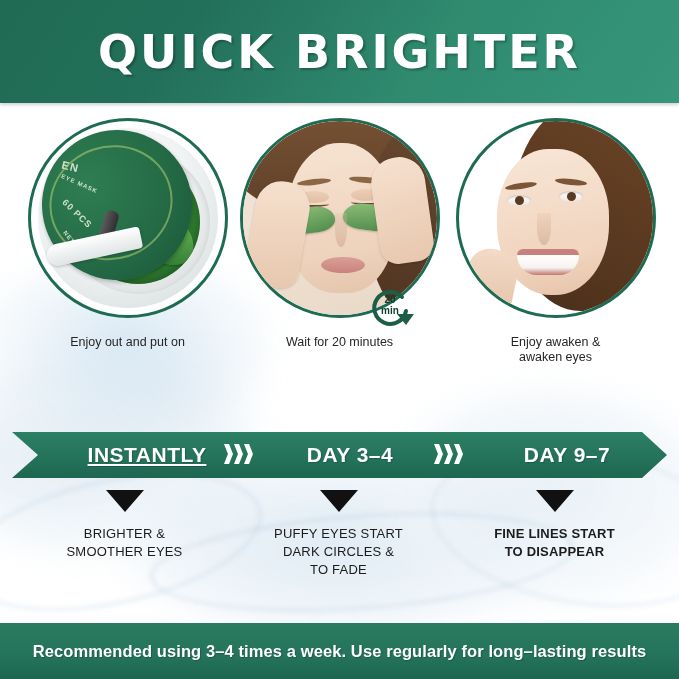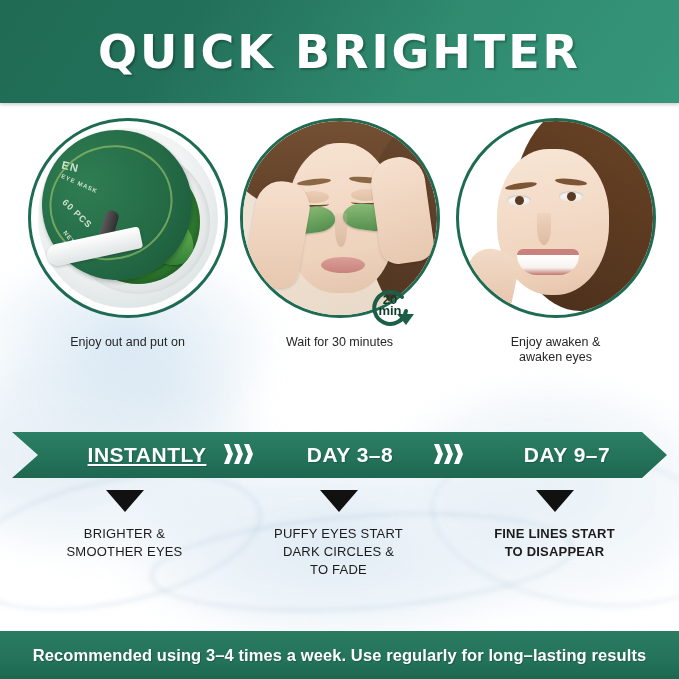--- a/index.html
+++ b/index.html
@@ -115,21 +115,21 @@
     background:linear-gradient(170deg,#f6e1cf,#e7c7ae);box-shadow:0 1px 3px rgba(0,0,0,.16);}
   .hand-l{left:8px;top:60px;transform:rotate(10deg);}
   .hand-r{left:132px;top:36px;transform:rotate(-8deg);}
 
   .timer{
     position:absolute;left:362px;top:281px;width:56px;height:56px;
   }
   .timer svg{display:block;}
   .timer-txt{
     position:absolute;left:0;top:13px;width:56px;text-align:center;
-    font-size:13px;font-weight:bold;color:#0f3d2c;line-height:11px;
+    font-size:10px;font-weight:bold;color:#0f3d2c;line-height:11px;
     font-family:"Liberation Sans",sans-serif;
   }
 
   
   .f3-bg{position:absolute;inset:0;background:linear-gradient(150deg,#f0f3f5 0%,#e6ece f 40%,#dfe7ea 100%);}
   .f3-hair{position:absolute;right:-10px;top:-20px;width:150px;height:210px;border-radius:50% 50% 45% 45%;
     background:linear-gradient(210deg,#6d4526,#4a2f1b);}
   .f3-face{position:absolute;left:38px;top:28px;width:112px;height:146px;border-radius:46% 46% 48% 48%;
     background:linear-gradient(168deg,#f8e6d6 0%,#f0d4be 72%,#e6c2a9 100%);}
   .f3-brow{position:absolute;width:32px;height:6px;border-radius:50%;background:#7c5536;}
@@ -176,21 +176,21 @@
   .results{position:absolute;left:0;top:490px;width:679px;height:120px;}
   .result{position:absolute;top:0;width:215px;text-align:center;}
   .r-1{left:17px;} .r-2{left:231px;} .r-3{left:447px;font-weight:bold;}
   .tri{width:0;height:0;margin:0 auto;border-left:19px solid transparent;border-right:19px solid transparent;
     border-top:22px solid #111111;}
   .result-text{margin-top:13px;font-size:13px;color:#1c1c1c;line-height:18px;letter-spacing:.2px;
     font-family:"Liberation Sans",sans-serif;}
 
   
   .footer{
-    position:absolute;left:0;bottom:0;width:679px;height:48px;
+    position:absolute;left:0;bottom:0;width:679px;height:56px;
     background:linear-gradient(180deg,#2a7c61 0%,#24735a 60%,#1d6650 100%);
     display:flex;align-items:center;justify-content:center;
   }
   .footer-text{
     color:#ffffff;font-size:16.5px;font-weight:bold;white-space:nowrap;letter-spacing:.1px;
     font-family:"Liberation Sans",sans-serif;text-shadow:1px 1px 1px rgba(0,0,0,.2);
   }
 </style>
 </head>
 <body>
@@ -252,21 +252,21 @@
         <div class="lid lid-r"></div>
         <div class="lash lash-l"></div>
         <div class="lash lash-r"></div>
         <div class="eyepatch ep-l"></div>
         <div class="eyepatch ep-r"></div>
         <div class="nose"></div>
         <div class="lips"></div>
         <div class="hand hand-l"></div>
         <div class="hand hand-r"></div>
       </div>
-      <div class="step-caption">Wait for 30 minutes</div>
+      <div class="step-caption">Wait for 20 minutes</div>
     </div>
 
     <div class="step step-3">
       <div class="circle">
         <div class="f3-bg"></div>
         <div class="f3-hair"></div>
         <div class="f3-face"></div>
         <div class="f3-brow f3-brow-l"></div>
         <div class="f3-brow f3-brow-r"></div>
         <div class="f3-eye f3-eye-l"></div>
@@ -295,21 +295,21 @@
     </div>
   </div>
 
   <div class="banner">
     <div class="banner-label bl-1">INSTANTLY</div>
     <div class="chev chev-1">
       <span></span>
         <span></span>
         <span></span>
     </div>
-    <div class="banner-label bl-2">DAY 3–8</div>
+    <div class="banner-label bl-2">DAY 3–4</div>
     <div class="chev chev-2">
       <span></span>
         <span></span>
         <span></span>
     </div>
     <div class="banner-label bl-3">DAY 9–7</div>
   </div>
 
   <div class="results">
     <div class="result r-1">

